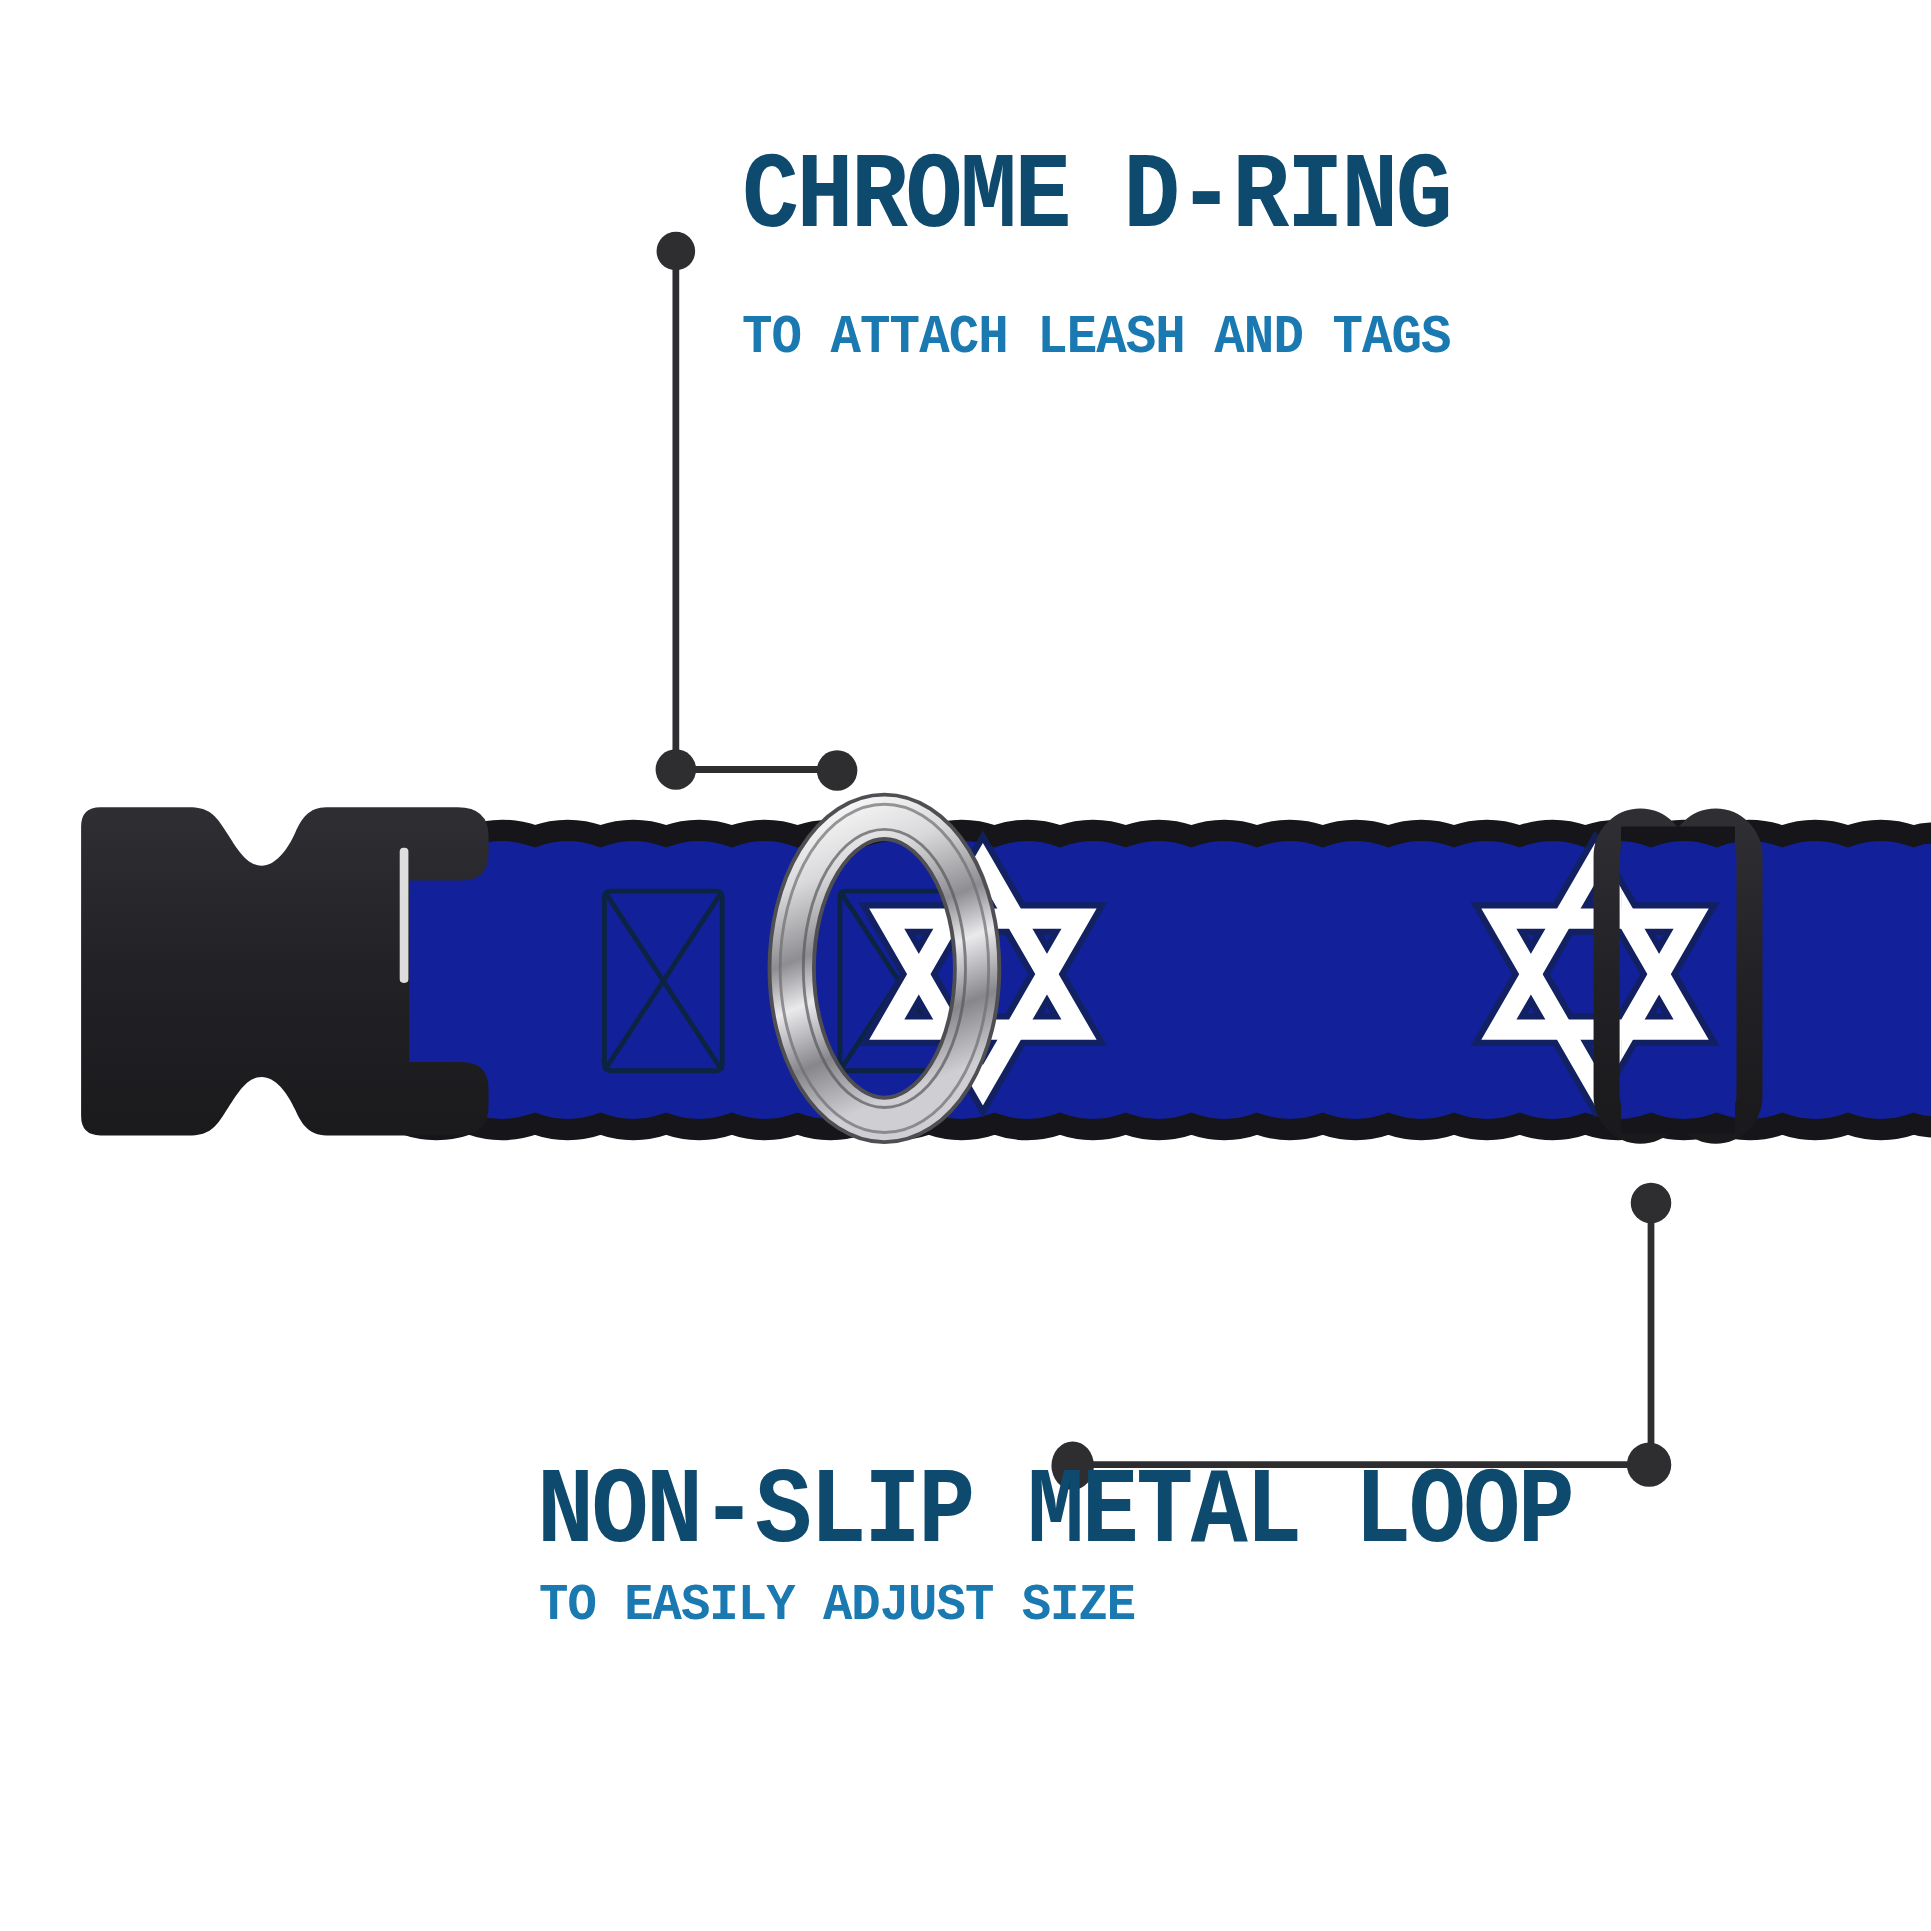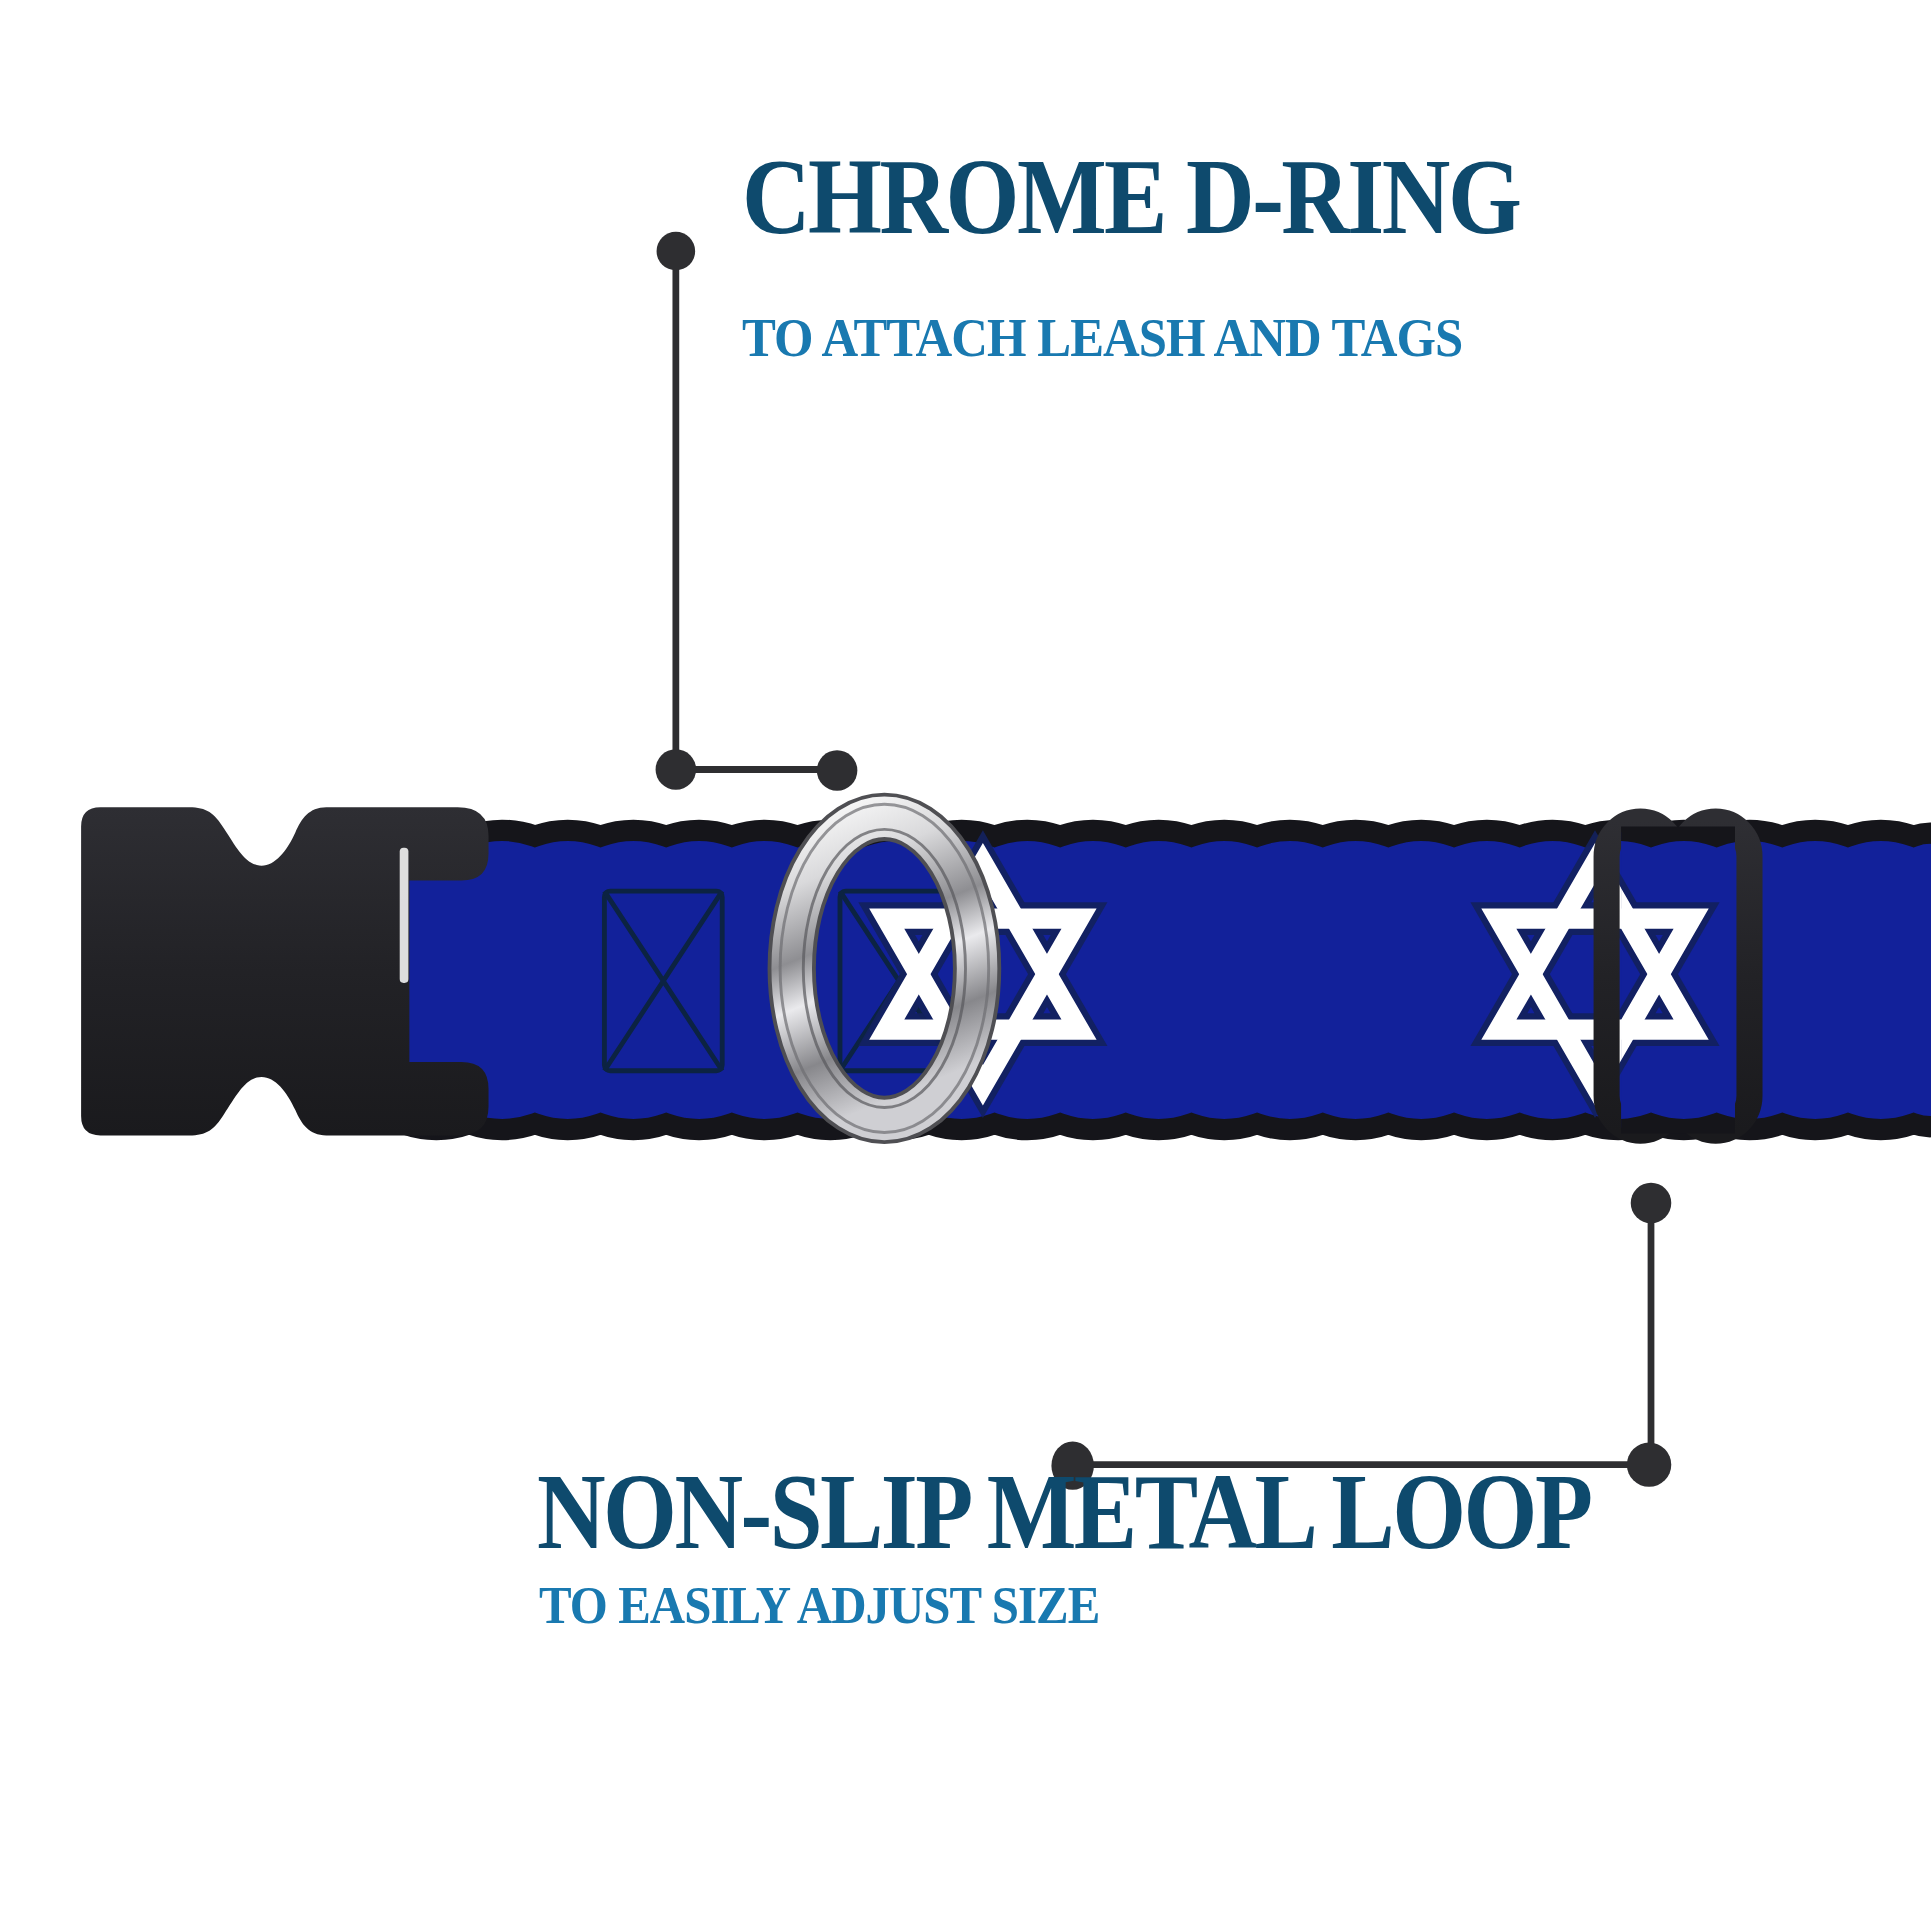--- a/index.html
+++ b/index.html
@@ -1,21 +1,21 @@
 <!DOCTYPE html>
 <html style="--background: #ffffff; --accent-dark-blue: #0e4a6d; --accent-blue: #1979b0; --webbing-blue: #12219a; --webbing-edge: #15151a; --star-white: #ffffff; --star-outline-navy: #13215e; --motif-outline: #0b2433; --plastic-black: #232327; --plastic-black-light: #2e2e33; --chrome-light: #fafafa; --chrome-dark: #87878b; --callout: #2e2e31;"><head>
 <meta charset="utf-8">
 <style>
   html,body{margin:0;padding:0;background:#ffffff;}
   #canvas{
     position:relative;
     width:1931px;height:1931px;
     background:var(--background,#fff);
     overflow:hidden;
-    font-family:Liberation Serif, serif;
+    font-family:Liberation Mono, monospace;
   }
   #scene{position:absolute;left:0;top:0;width:1931px;height:1931px;}
   .callout-text{position:absolute;line-height:1;white-space:nowrap;}
   .big-title{
     font-size:108px;font-weight:700;letter-spacing:-2.9px;
     color:var(--accent-dark-blue,#0e4a6d);
     transform:scaleX(.88);transform-origin:left top;
   }
   .sub-title{
     font-size:54px;font-weight:700;letter-spacing:-1px;

